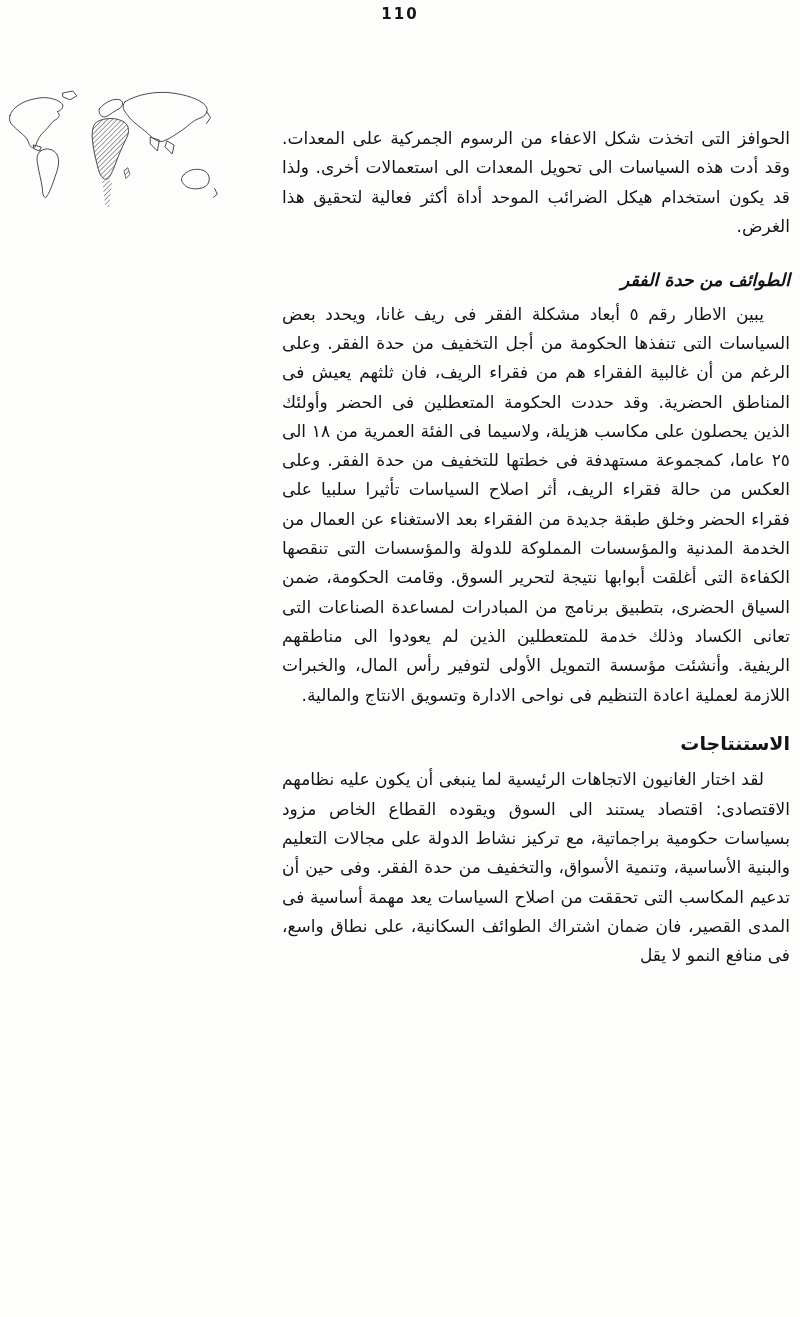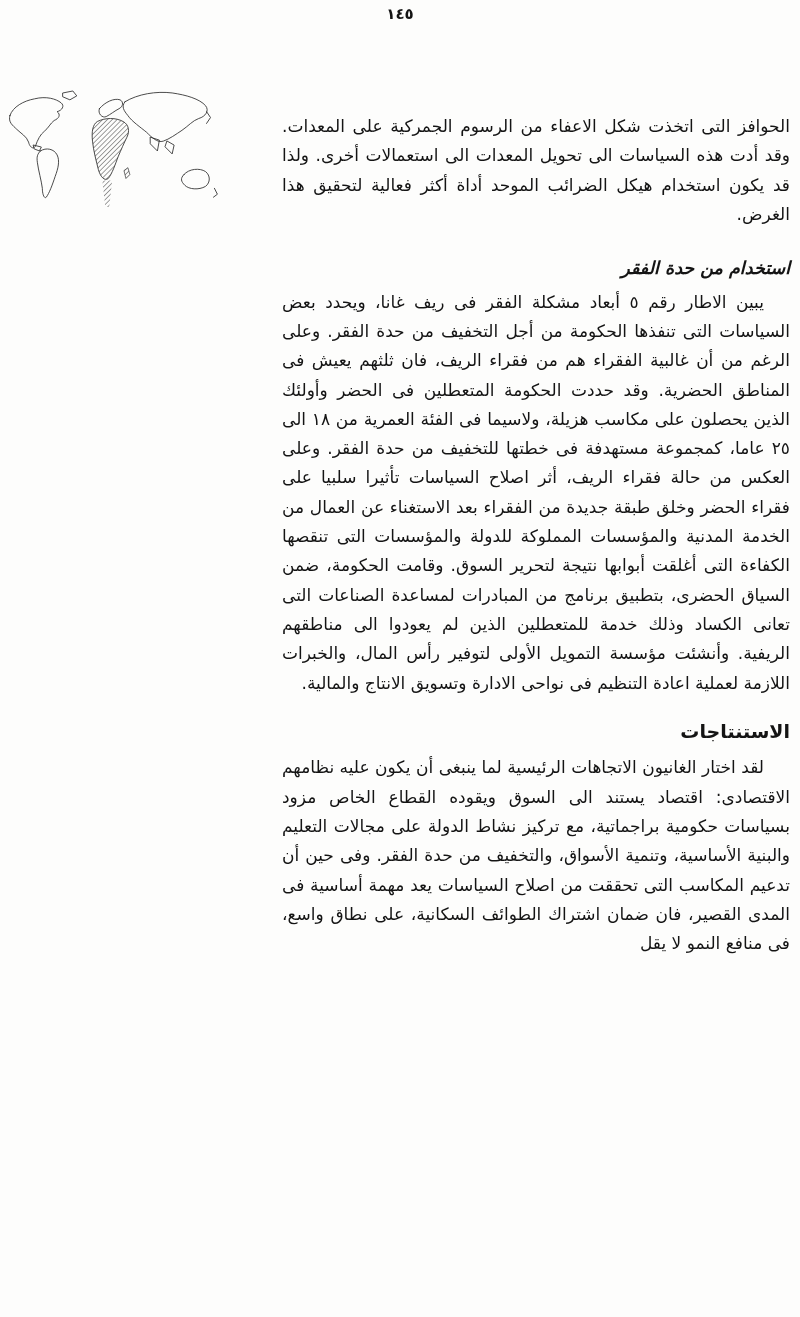--- a/index.html
+++ b/index.html
@@ -42,21 +42,21 @@
     margin-left: 4px;
     line-height: 1;
   }
   .region-label .line1 { margin-bottom: 14px; }
   .map { margin-top: 21px; width: 236px; }
   .map svg { display: block; width: 236px; height: 128px; }
 
   
   .content {
     position: absolute;
-    top: 112px;
+    top: 124px;
     right: 10px;
     width: 508px;
     direction: rtl;
     text-align: justify;
     text-align-last: right;
     font-size: 17px;
     line-height: 29.3px;
   }
   p.para { margin: 0; text-indent: 26px; }
   p.para.first { text-indent: 0; }
@@ -71,21 +71,21 @@
   h2.h-bold {
     font-weight: bold;
     font-size: 19px;
     margin-top: 20px;
     margin-bottom: 9px;
   }
 </style>
 </head>
 <body>
 
-<div class="page-number">١٤٥</div>
+<div class="page-number">110</div>
 
 <aside class="sidebar">
 
   <div class="map">
     <svg viewBox="0 0 240 128" xmlns="http://www.w3.org/2000/svg" aria-hidden="true">
       <defs>
         <pattern id="hatch" width="3.5" height="3.5" patternUnits="userSpaceOnUse" patternTransform="rotate(45)">
           <line x1="0" y1="0" x2="0" y2="3.5" stroke="#3a3a3a" stroke-width="1"></line>
         </pattern>
       </defs>
@@ -119,20 +119,20 @@
       <path d="M122,86 L126,83 L128,90 L124,94 Z" fill="url(#hatch)" stroke="#333" stroke-width="0.7"></path>
 
       <path d="M100,96 L110,96 L107,123 L103,123 Z" fill="url(#hatch)" stroke="none"></path>
     </svg>
   </div>
 </aside>
 
 <main class="content">
   <p class="para first">الحوافز التى اتخذت شكل الاعفاء من الرسوم الجمركية على المعدات. وقد أدت هذه السياسات الى تحويل المعدات الى استعمالات أخرى. ولذا قد يكون استخدام هيكل الضرائب الموحد أداة أكثر فعالية لتحقيق هذا الغرض.</p>
 
-  <h2 class="heading h-italic">استخدام من حدة الفقر</h2>
+  <h2 class="heading h-italic">الطوائف من حدة الفقر</h2>
 
   <p class="para">يبين الاطار رقم ٥ أبعاد مشكلة الفقر فى ريف غانا، ويحدد بعض السياسات التى تنفذها الحكومة من أجل التخفيف من حدة الفقر. وعلى الرغم من أن غالبية الفقراء هم من فقراء الريف، فان ثلثهم يعيش فى المناطق الحضرية. وقد حددت الحكومة المتعطلين فى الحضر وأولئك الذين يحصلون على مكاسب هزيلة، ولاسيما فى الفئة العمرية من ١٨ الى ٢٥ عاما، كمجموعة مستهدفة فى خطتها للتخفيف من حدة الفقر. وعلى العكس من حالة فقراء الريف، أثر اصلاح السياسات تأثيرا سلبيا على فقراء الحضر وخلق طبقة جديدة من الفقراء بعد الاستغناء عن العمال من الخدمة المدنية والمؤسسات المملوكة للدولة والمؤسسات التى تنقصها الكفاءة التى أغلقت أبوابها نتيجة لتحرير السوق. وقامت الحكومة، ضمن السياق الحضرى، بتطبيق برنامج من المبادرات لمساعدة الصناعات التى تعانى الكساد وذلك خدمة للمتعطلين الذين لم يعودوا الى مناطقهم الريفية. وأنشئت مؤسسة التمويل الأولى لتوفير رأس المال، والخبرات اللازمة لعملية اعادة التنظيم فى نواحى الادارة وتسويق الانتاج والمالية.</p>
 
   <h2 class="heading h-bold">الاستنتاجات</h2>
 
   <p class="para">لقد اختار الغانيون الاتجاهات الرئيسية لما ينبغى أن يكون عليه نظامهم الاقتصادى: اقتصاد يستند الى السوق ويقوده القطاع الخاص مزود بسياسات حكومية براجماتية، مع تركيز نشاط الدولة على مجالات التعليم والبنية الأساسية، وتنمية الأسواق، والتخفيف من حدة الفقر. وفى حين أن تدعيم المكاسب التى تحققت من اصلاح السياسات يعد مهمة أساسية فى المدى القصير، فان ضمان اشتراك الطوائف السكانية، على نطاق واسع، فى منافع النمو لا يقل</p>
 </main>
 
 </body></html>

